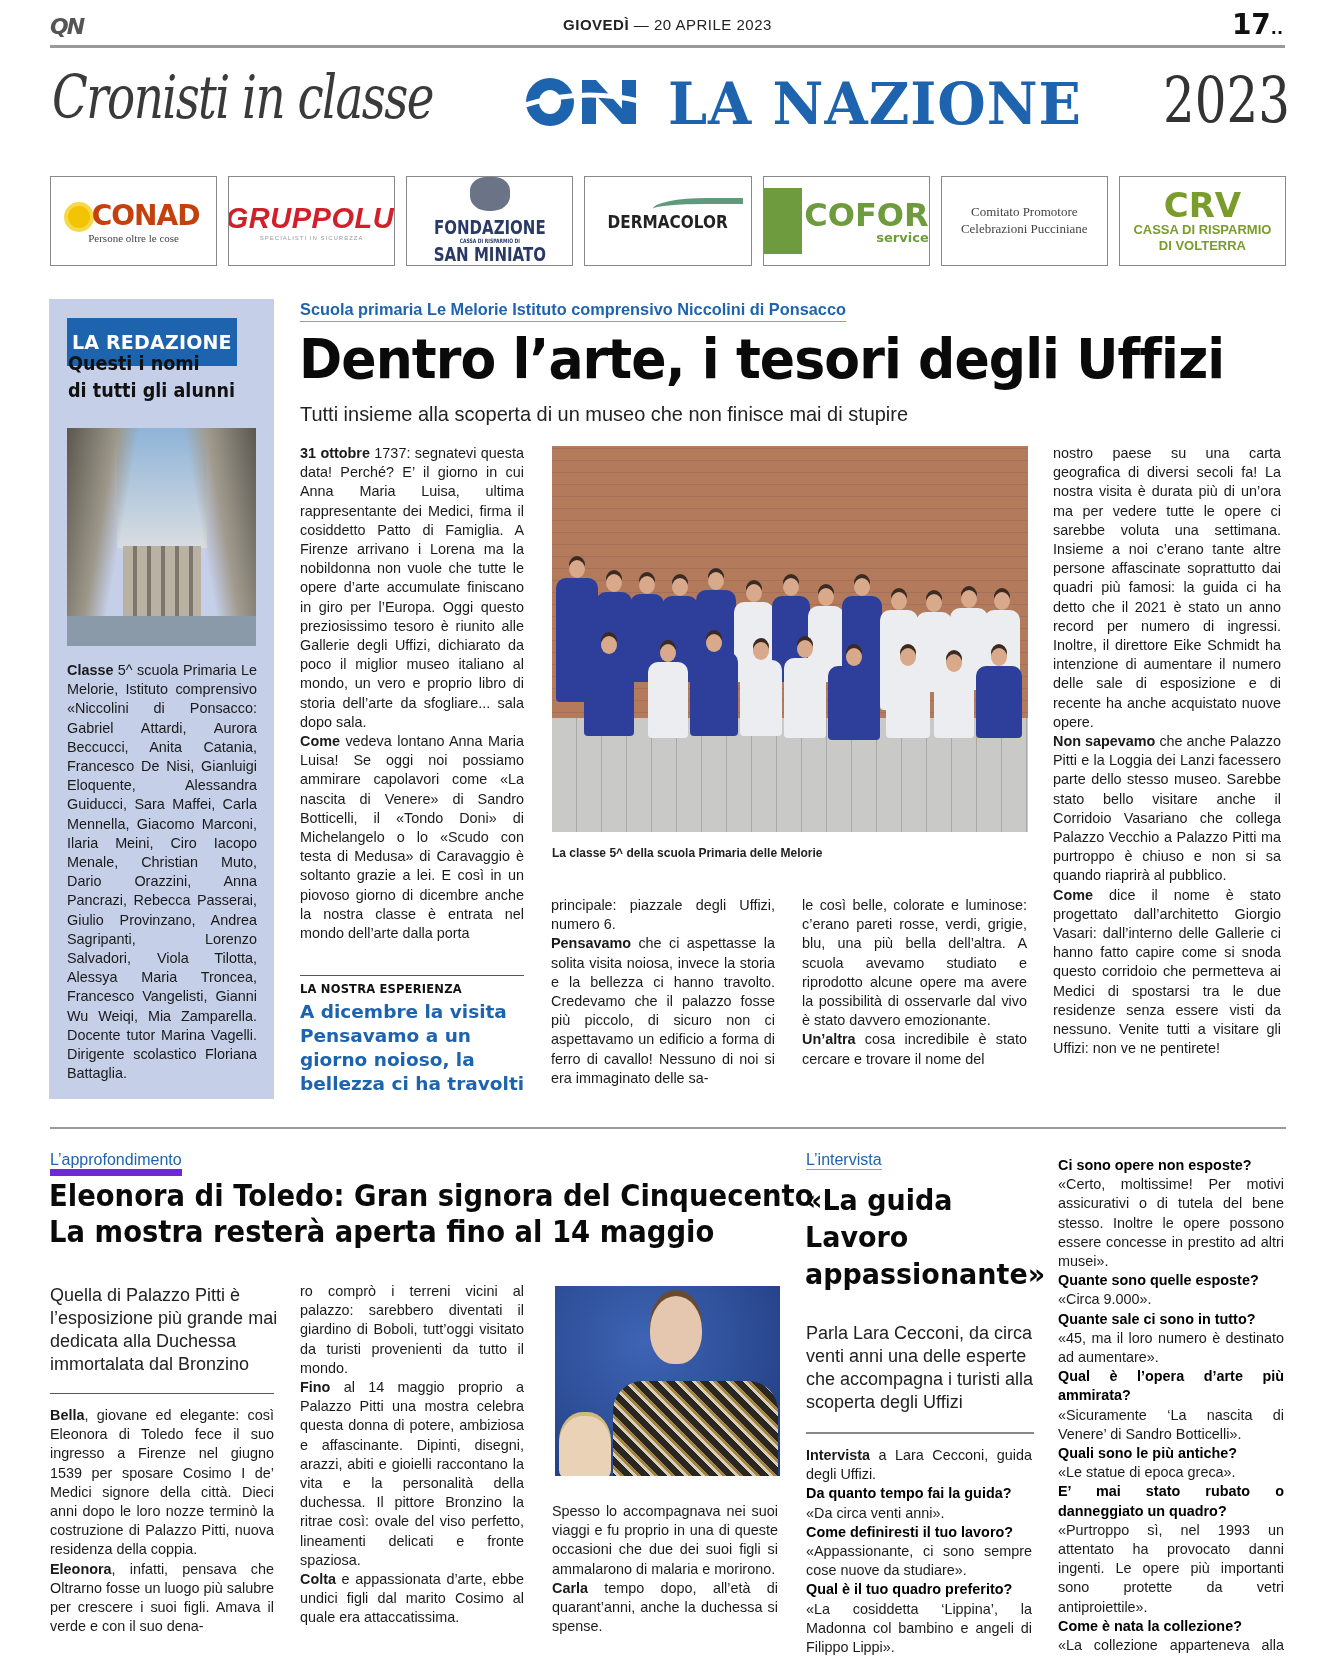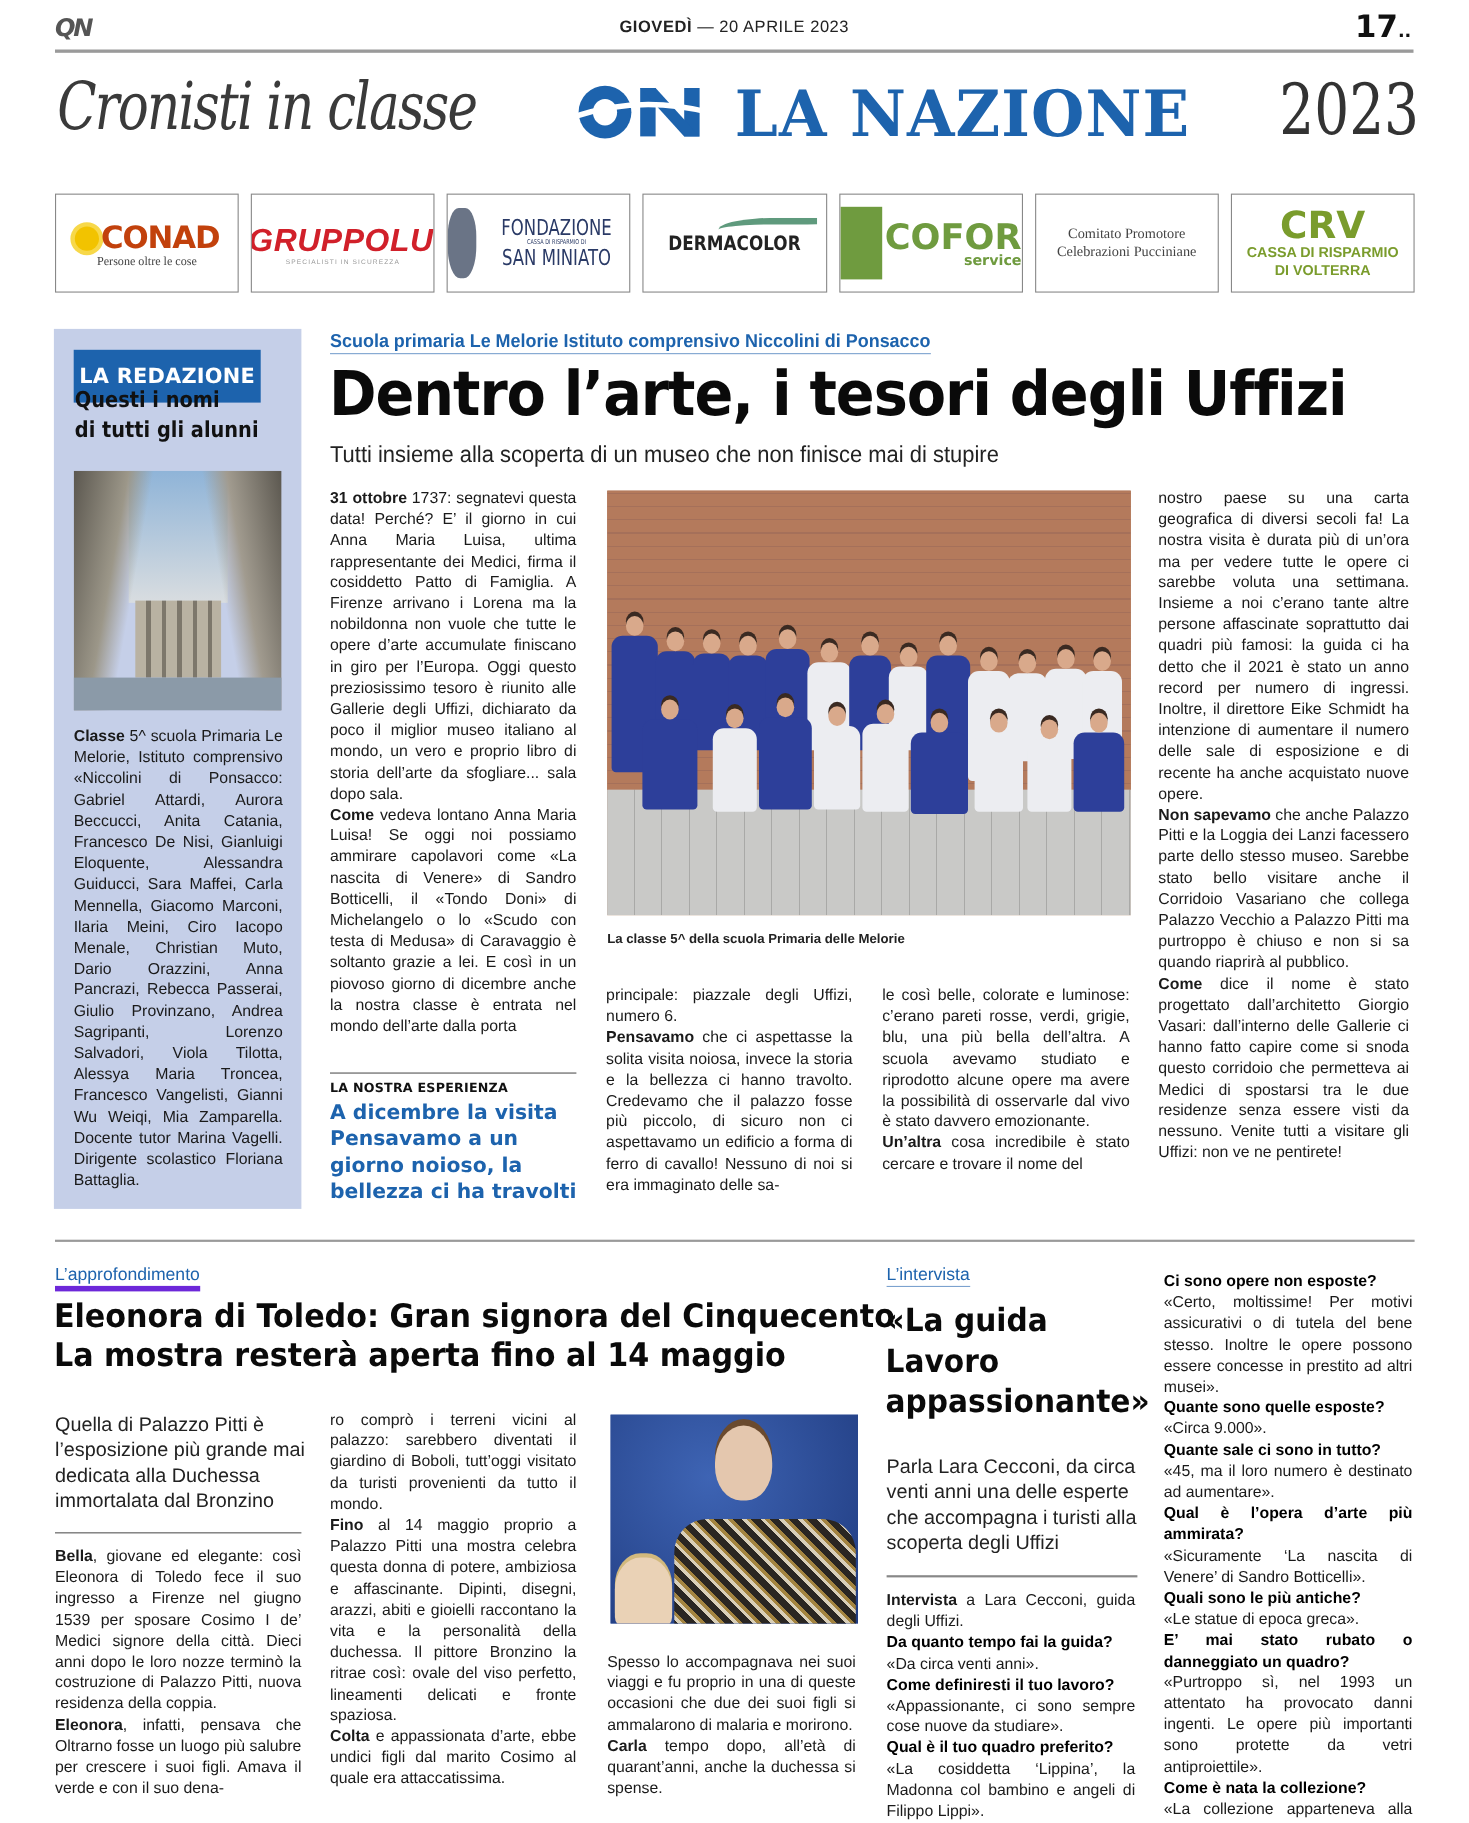--- a/index.html
+++ b/index.html
@@ -22,21 +22,21 @@
 
   
   .sponsors { left: 50px; top: 176px; width: 1236px; height: 90px; display: flex; gap: 11px; }
   .sponsor { flex: 1; border: 1px solid #888; display: flex; align-items: center; justify-content: center; flex-direction: column; text-align: center; overflow: hidden; background: #fff; }
   .sp-conad .t { color: #c2410c; font-weight: 700; font-size: 28px; font-family: "DejaVu Sans", sans-serif; letter-spacing: -1px; }
   .sp-conad .flower { display:inline-block; width: 22px; height: 22px; border-radius: 50%; background: #f2c300; margin-right: 2px; vertical-align: -3px; box-shadow: 0 0 0 4px #f7d84a; }
   .sp-conad .s { font-family: "Liberation Serif", serif; font-size: 11px; color: #444; }
   .sp-lupi .t { color: #444; font-size: 29px; letter-spacing: 0.5px; }
   .sp-lupi .t span { color: #d1202a; font-weight: 900; font-style: italic; margin-right: 4px; }
   .sp-lupi .s { font-size: 6px; color: #999; letter-spacing: 1px; }
-  .sp-fond { flex-direction: row; gap: 6px; }
+  .sp-fond { flex-direction: column; gap: 6px; font-weight: bold; }
   .sp-fond .seal { width: 40px; height: 64px; border-radius: 40% 40% 45% 45%; background: #6a7486; }
   .sp-fond .txt { color: #2a3a66; font-size: 20px; font-family: "DejaVu Sans", sans-serif; line-height: 1.05; transform: scaleX(0.75); }
   .sp-fond .txt small { display:block; font-size: 6px; }
   .sp-derm .t { color: #222; font-weight: 900; font-size: 18px; font-family: "DejaVu Sans", sans-serif; transform: scaleX(0.85); }
   .sp-derm .swoosh { width: 90px; height: 18px; border-top: 6px solid #5f9a7d; border-radius: 60% 0 0 0; margin-left: 60px; margin-top: -34px; margin-bottom: 16px; }
   .sp-ecofor { flex-direction: row; }
   .sp-ecofor .e { width: 48px; height: 66px; background: #6f9b3f; margin-right: 2px; }
   .sp-ecofor .txt { color: #6f9b3f; font-weight: 900; font-size: 32px; font-family: "DejaVu Sans", sans-serif; line-height: 1; }
   .sp-ecofor .txt small { display:block; text-align: right; font-size: 13px; color: #6f9b3f; }
   .sp-pucc .t { font-family: "Liberation Serif", serif; font-size: 13px; color: #444; line-height: 1.3; }
@@ -80,21 +80,21 @@
   .white { background: #ecedf1; }
   .caption { left: 552px; top: 846px; font-size: 12px; font-weight: 700; color: #222; }
 
   .exp-rule { left: 300px; top: 975px; width: 224px; height: 1px; background: #555; }
   .exp-label { left: 300px; top: 982px; font-family: "DejaVu Sans", sans-serif; font-weight: 700; font-size: 11.5px; color: #111; letter-spacing: 0.2px; }
   .exp-title { left: 300px; top: 1000px; width: 240px; font-family: "DejaVu Sans", sans-serif; font-weight: 700; font-size: 18.5px; line-height: 24px; color: #1d63ad; }
 
   .section-rule { left: 50px; top: 1127px; width: 1236px; height: 2px; background: #9a9a9a; }
 
   
-  .kicker2 { left: 50px; top: 1151px; font-size: 16px; color: #1d63ad; border-bottom: 5px solid #6d28d9; }
+  .kicker2 { left: 50px; top: 1151px; font-size: 16px; color: #1d63ad; border-bottom: 7px solid #6d28d9; }
   .headline2 { left: 49px; top: 1178px; width: 740px; font-family: "DejaVu Sans", sans-serif; font-weight: 700; font-size: 29.5px; line-height: 36px; color: #0a0a0a; transform: scaleX(0.93); transform-origin: left; white-space: nowrap; }
   .standfirst2 { left: 50px; top: 1284px; width: 232px; font-size: 18px; line-height: 23px; color: #222; }
   .sf-rule { left: 50px; top: 1393px; width: 224px; height: 1px; background: #555; }
   .col4 { left: 50px; top: 1406px; width: 224px; }
   .col5 { left: 300px; top: 1282px; width: 224px; }
   .col6 { left: 552px; top: 1502px; width: 226px; }
   .portrait { left: 555px; top: 1286px; width: 225px; height: 190px; overflow: hidden; background: #2c4d9a; }
   .portrait .bg { position:absolute; inset:0; background: radial-gradient(ellipse at 40% 30%, #3e64b4, #1f3a7e); }
   .portrait .face { position:absolute; left: 95px; top: 10px; width: 52px; height: 68px; border-radius: 50% 50% 45% 45%; background: #e4c7ae; box-shadow: 0 -6px 0 #6a4a2e; }
   .portrait .dress { position:absolute; left: 58px; top: 95px; width: 165px; height: 100px; border-radius: 30px 30px 0 0; background: repeating-linear-gradient(45deg, #2a2622 0 6px, #d9cfb8 6px 9px, #a4843f 9px 12px); }

